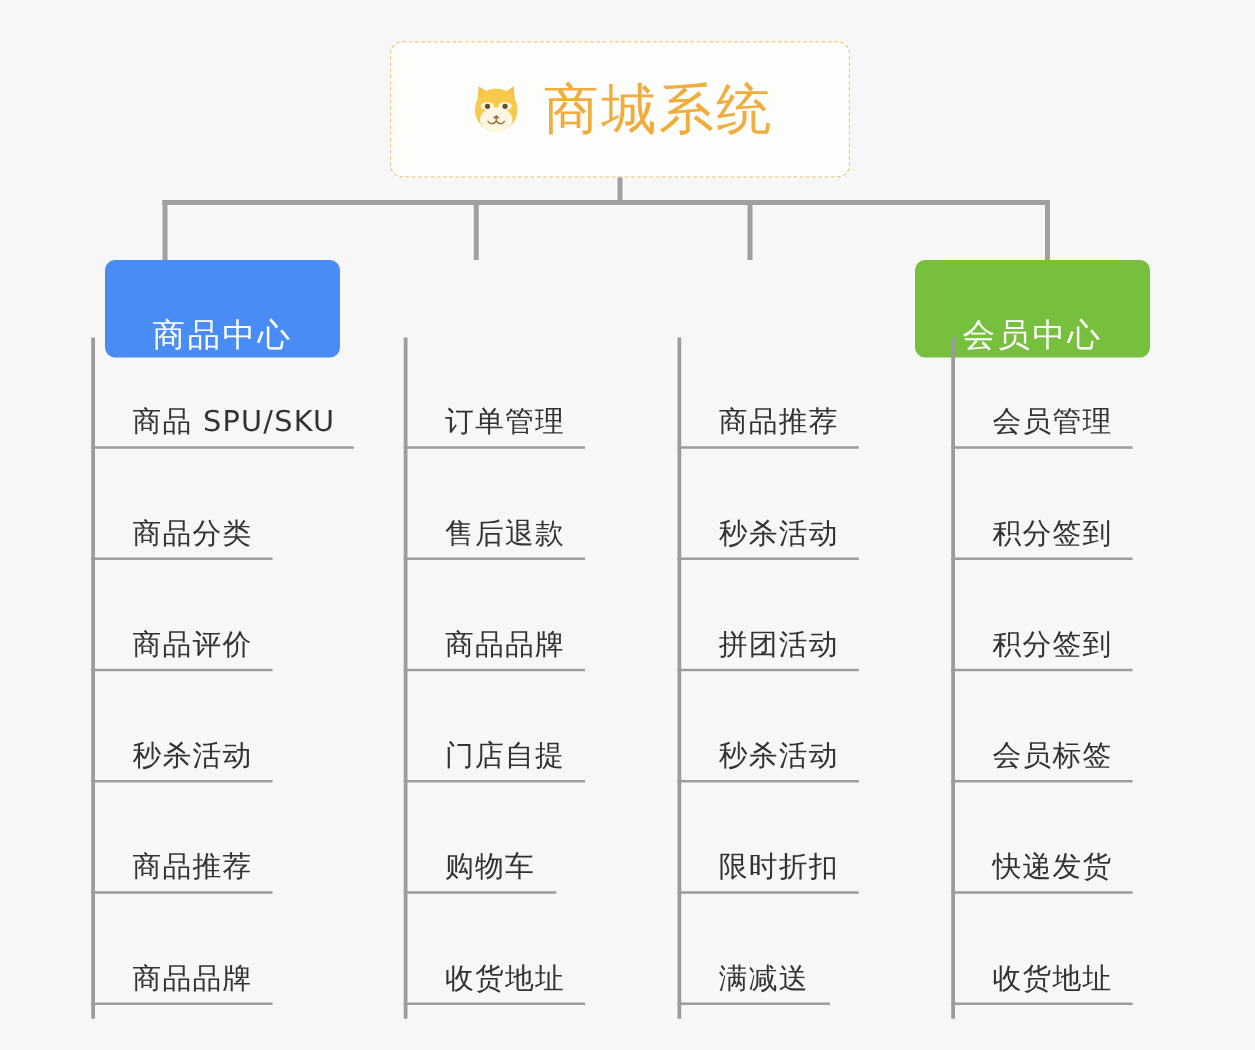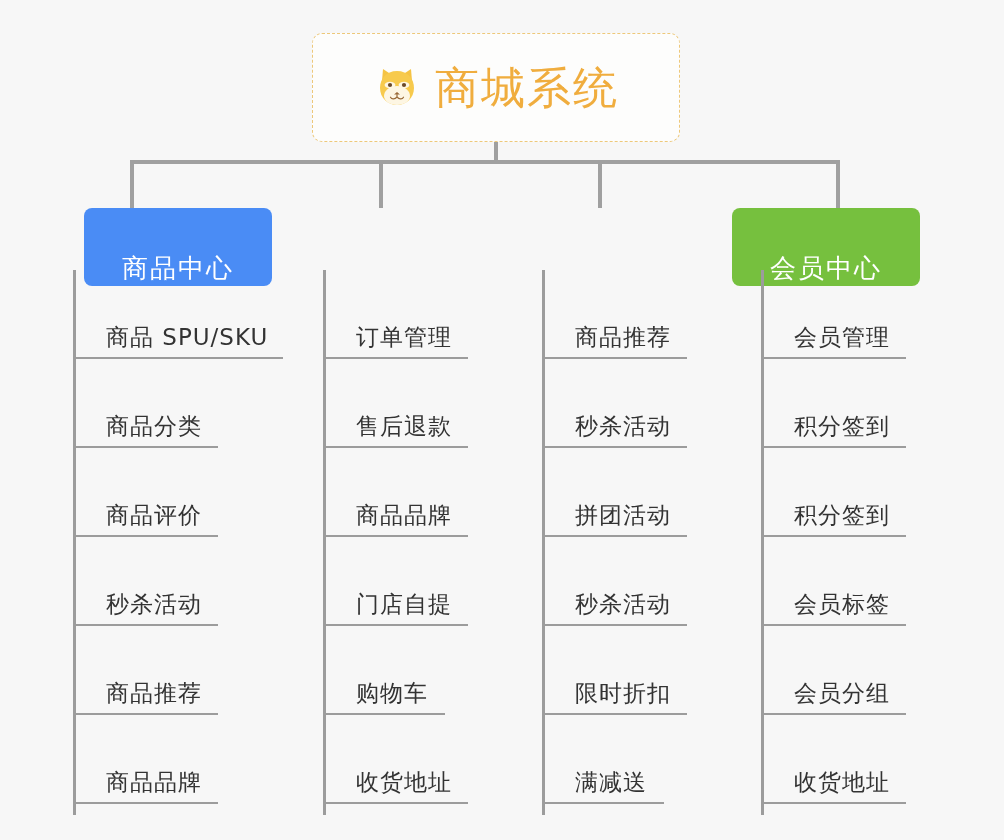--- a/index.html
+++ b/index.html
@@ -265,21 +265,21 @@
       </div>
       <div class="leaf" style="top: 178px;">
         <span class="leaf-label">积分签到</span>
         <div class="leaf-underline" style="width: 145px;"></div>
       </div>
       <div class="leaf" style="top: 267px;">
         <span class="leaf-label">会员标签</span>
         <div class="leaf-underline" style="width: 145px;"></div>
       </div>
       <div class="leaf" style="top: 356px;">
-        <span class="leaf-label">会员分组</span>
+        <span class="leaf-label">快递发货</span>
         <div class="leaf-underline" style="width: 145px;"></div>
       </div>
       <div class="leaf" style="top: 445px;">
         <span class="leaf-label">收货地址</span>
         <div class="leaf-underline" style="width: 145px;"></div>
       </div>
     </div>
 
 </div>
 

